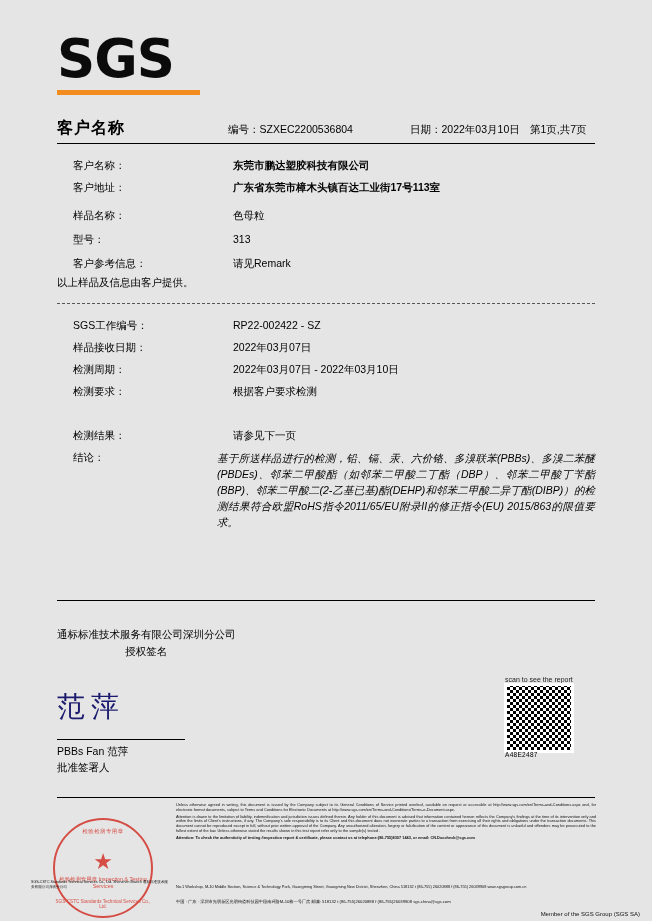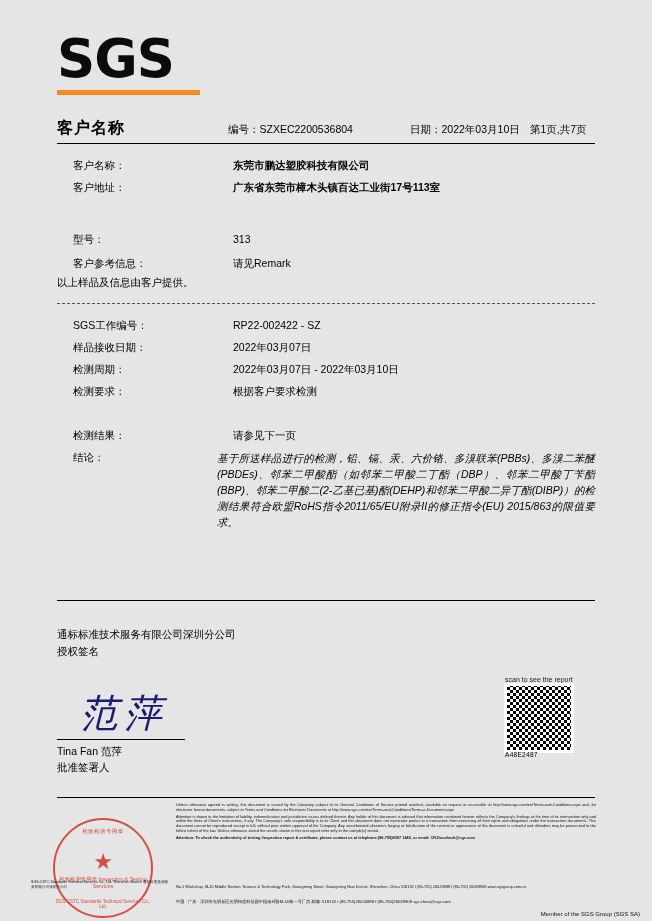--- a/index.html
+++ b/index.html
@@ -124,30 +124,30 @@
     text-align: justify;
     font-style: italic;
   }
   
   .sig-company {
     position: absolute;
     left: 57px;
     top: 626px;
     font-size: 10.5px;
     line-height: 17px;
+    text-align: center;
   }
   .sig-image {
     position: absolute;
-    left: 80px;
+    left: 57px;
     top: 688px;
     width: 110px;
     height: 46px;
     font-family: "Liberation Serif", serif;
-    font-size: 38px;
-    font-style: italic;
+    font-size: 28px;
     color: #1a1a6e;
     letter-spacing: 6px;
   }
   .sig-line {
     position: absolute;
     left: 57px;
     top: 739px;
     width: 128px;
     border-top: 1px solid #000;
   }
@@ -298,20 +298,23 @@
   <div class="date-label">日期：2022年03月10日</div>
   <div class="page-label">第1页,共7页</div>
   <div class="rule r1"></div>
 
   <div class="frow" style="top:158px">
     <span class="flabel">客户名称：</span><span class="fvalue bold">东莞市鹏达塑胶科技有限公司</span>
   </div>
   <div class="frow" style="top:180px">
     <span class="flabel">客户地址：</span><span class="fvalue bold">广东省东莞市樟木头镇百达工业街17号113室</span>
   </div>
+  <div class="frow" style="top:208px">
+    <span class="flabel">样品名称：</span><span class="fvalue">色母粒</span>
+  </div>
   <div class="frow" style="top:232px">
     <span class="flabel">型号：</span><span class="fvalue">313</span>
   </div>
   <div class="frow" style="top:256px">
     <span class="flabel">客户参考信息：</span><span class="fvalue">请见Remark</span>
   </div>
   <div class="note">以上样品及信息由客户提供。</div>
   <div class="dashed d1"></div>
 
   <div class="frow" style="top:318px">
@@ -337,21 +340,21 @@
 
   <div class="rule r2"></div>
 
   <div class="sig-company">
     <div>通标标准技术服务有限公司深圳分公司</div>
     <div>授权签名</div>
   </div>
   <div class="sig-image">范萍</div>
   <div class="sig-line"></div>
   <div class="sig-name">
-    <div>Tina Fan 范萍</div>
+    <div>PBBs Fan 范萍</div>
     <div>批准签署人</div>
   </div>
 
   <div class="qr-caption">scan to see the report</div>
   <div class="qr-box"></div>
   <div class="qr-code">A48E2487</div>
 
   <div class="rule r3"></div>
 
   <div class="stamp">

